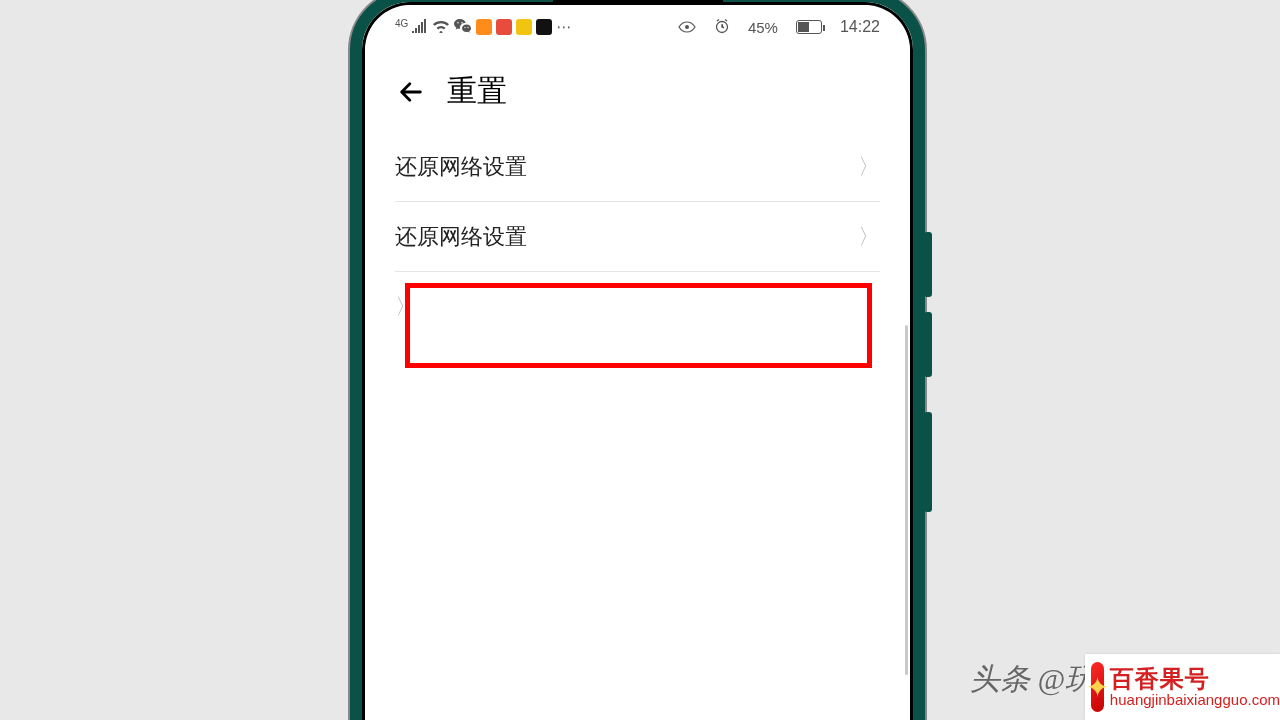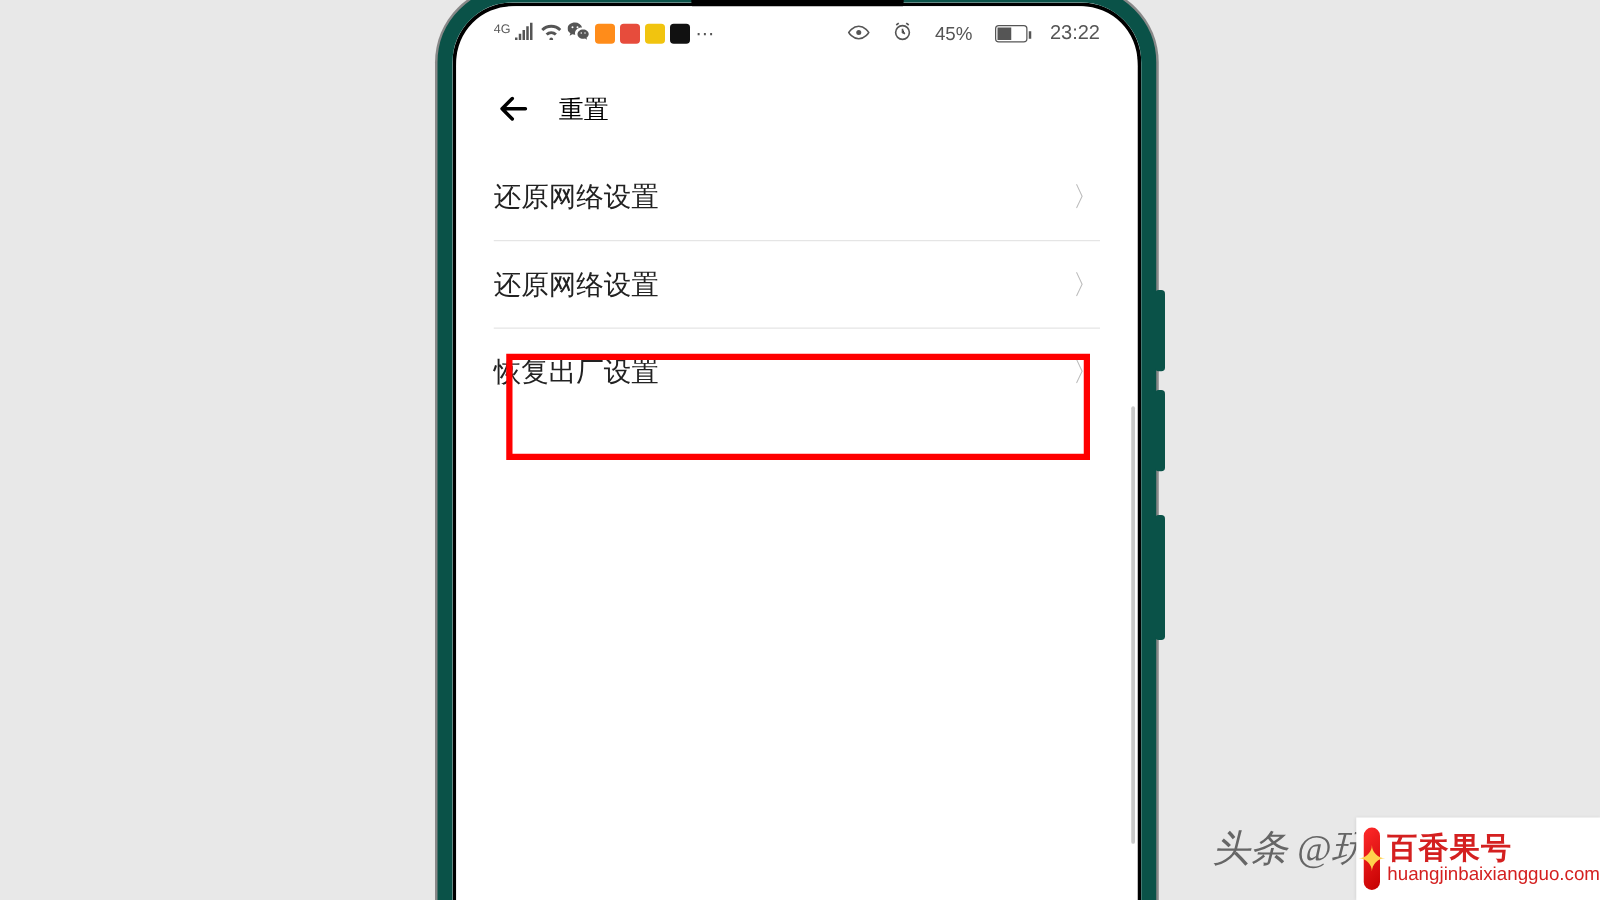--- a/index.html
+++ b/index.html
@@ -95,21 +95,21 @@
     content:""; position:absolute; right:-4px; top:4px; width:2px; height:6px; background:#555;
   }
   .battery-fill { position:absolute; left:1px; top:1px; bottom:1px; width:45%; background:#555; }
 
   
   .page-header {
     display: flex; align-items: center; gap: 20px;
     padding: 22px 30px 20px 30px;
   }
   .back-btn { width: 32px; height: 32px; display:flex; align-items:center; justify-content:center; }
-  .page-title { font-size: 20px; font-weight: 500; color:#000; }
+  .page-title { font-size: 30px; font-weight: 500; color:#000; }
 
   
   .settings-list { padding: 0 30px; }
   .settings-item {
     display: flex; align-items: center; justify-content: space-between;
     height: 70px;
     border-bottom: 1px solid #e5e5e5;
     font-size: 22px;
     color: #222;
   }
@@ -216,21 +216,21 @@
         <span>
           <svg width="16" height="16" viewBox="0 0 16 16">
               <circle cx="8" cy="9" r="5.5" fill="none" stroke="#555" stroke-width="1.3"></circle>
               <path stroke="#555" stroke-width="1.3" d="M8 6v3l2 1M3 3l2-1.5M13 3l-2-1.5"></path>
             </svg>
         </span>
         <span>45%</span>
         <span class="battery-shell">
             <span class="battery-fill"></span>
           </span>
-        <span style="font-size:16px;">23:22</span>
+        <span style="font-size:16px;">14:22</span>
       </div>
     </div>
 
     <div class="page-header">
       <div class="back-btn">
         <svg width="28" height="28" viewBox="0 0 24 24">
           <path fill="none" stroke="#000" stroke-width="2.4" stroke-linecap="round" stroke-linejoin="round" d="M20 12H4m0 0l7-7M4 12l7 7"></path>
         </svg>
       </div>
       <div class="page-title">重置</div>
@@ -239,21 +239,20 @@
     <div class="settings-list">
       <div class="settings-item">
         <span>还原网络设置</span>
         <span class="chevron">〉</span>
       </div>
       <div class="settings-item">
         <span>还原网络设置</span>
         <span class="chevron">〉</span>
       </div>
       <div class="settings-item">
-        <span>恢复出厂设置</span>
         <span class="chevron">〉</span>
       </div>
     </div>
 
     <div class="scroll-hint"></div>
   </div>
 </div>
 
 <div class="highlight-box" style="left:405px; top:283px; width:467px; height:85px;"></div>
 

